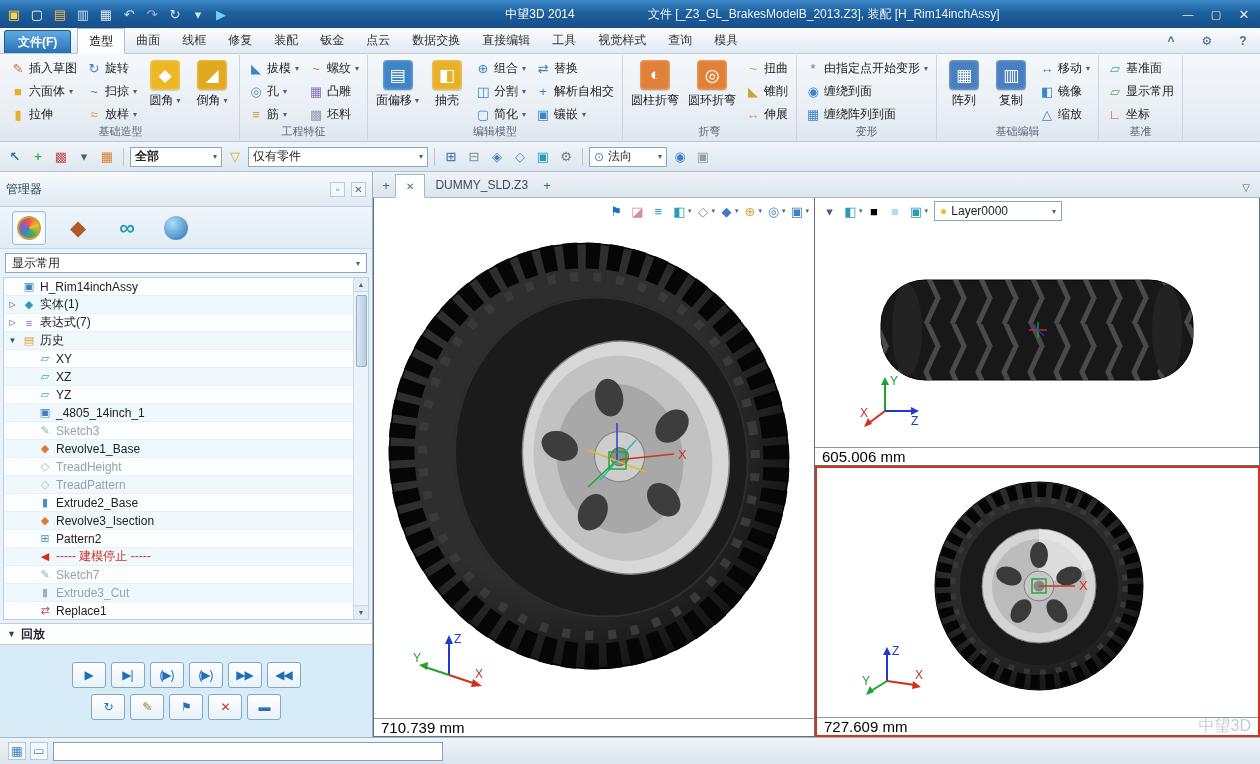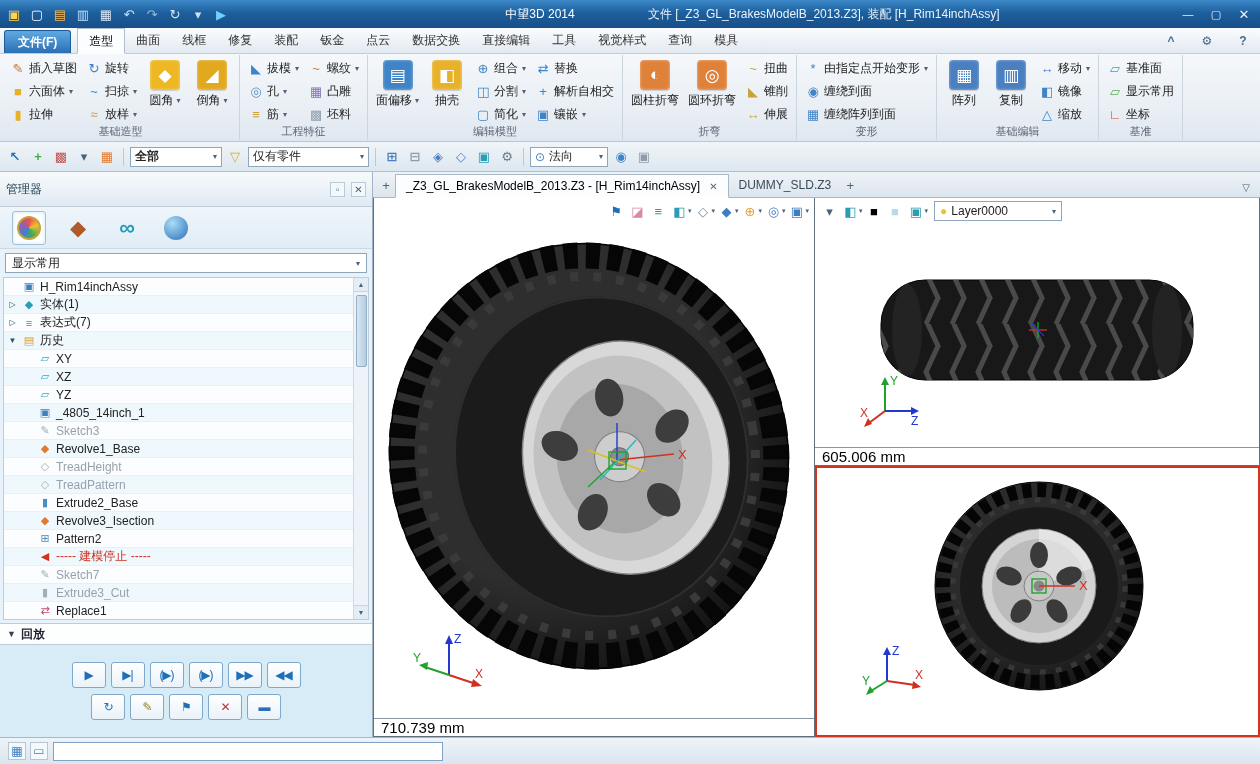--- a/index.html
+++ b/index.html
@@ -415,21 +415,21 @@
       <span class="t2i" style="color: rgb(63, 174, 74);">+</span>
       <span class="t2i" style="color: rgb(192, 80, 80);">▩</span>
       <span class="t2i" style="color: rgb(74, 97, 124);">▾</span>
       <span class="t2i" style="color: rgb(224, 122, 48);">▦</span>
       <span class="t2sep"></span>
       <div class="t2combo" style="width: 92px; font-weight: bold;">
         <span class="t2val">全部</span>
         <span class="car">▾</span>
       </div>
       <span class="t2i" style="color: rgb(216, 168, 32);">▽</span>
-      <div class="t2combo" style="width: 121px;">
+      <div class="t2combo" style="width: 180px;">
         <span class="t2val">仅有零件</span>
         <span class="car">▾</span>
       </div>
       <span class="t2sep"></span>
       <span class="t2i" style="color: rgb(74, 127, 192);">⊞</span>
       <span class="t2i" style="color: rgb(143, 156, 171);">⊟</span>
       <span class="t2i" style="color: rgb(74, 127, 192);">◈</span>
       <span class="t2i" style="color: rgb(74, 127, 192);">◇</span>
       <span class="t2i" style="color: rgb(42, 157, 181);">▣</span>
       <span class="t2i" style="color: rgb(106, 122, 138);">⚙</span>
@@ -599,21 +599,20 @@
           <div class="pbtn" style="color: rgb(42, 111, 184);">▬</div>
         </div>
     </div>
   </div>
 
   <div id="main">
     <div id="doctabs">
       <span class="dplus">+</span>
       <div class="dtabs">
           <div class="dtab active">
-            <span class="dtl">_Z3_GL_BrakesModelB_2013.Z3 - [H_Rim14inchAssy]</span>
             <span class="dtx">✕</span>
           </div>
           <div class="dtab">
             <span class="dtl">DUMMY_SLD.Z3</span>
           </div>
         </div>
       <span class="dplus">+</span>
       <span class="dover">▽</span>
     </div>
 
@@ -806,20 +805,24 @@
               <polygon points="26,6 22,14 30,14" fill="#2338cc"></polygon>
               <line x1="26" y1="40" x2="54" y2="44" stroke="#d03020"></line>
               <polygon points="60,46 52,40 51,48" fill="#d03020"></polygon>
               <line x1="26" y1="40" x2="10" y2="50" stroke="#1fa32a"></line>
               <polygon points="5,54 13,51 9,45" fill="#1fa32a"></polygon>
             </g>
             <text x="31" y="14" fill="#2338cc" font-size="12">Z</text>
             <text x="54" y="38" fill="#d03020" font-size="12">X</text>
             <text x="1" y="44" fill="#1fa32a" font-size="12">Y</text>
           </svg>
+          <div class="dimstrip">
+            <span>727.609 mm</span>
+            <span class="wm">中望3D</span>
+          </div>
         </div>
 
       </div>
     </div>
   </div>
 
   <div id="statusbar">
     <span class="sb-icons">
         <span class="sbi" style="color: rgb(63, 127, 193);">▦</span>
         <span class="sbi" style="color: rgb(63, 127, 193);">▭</span>

